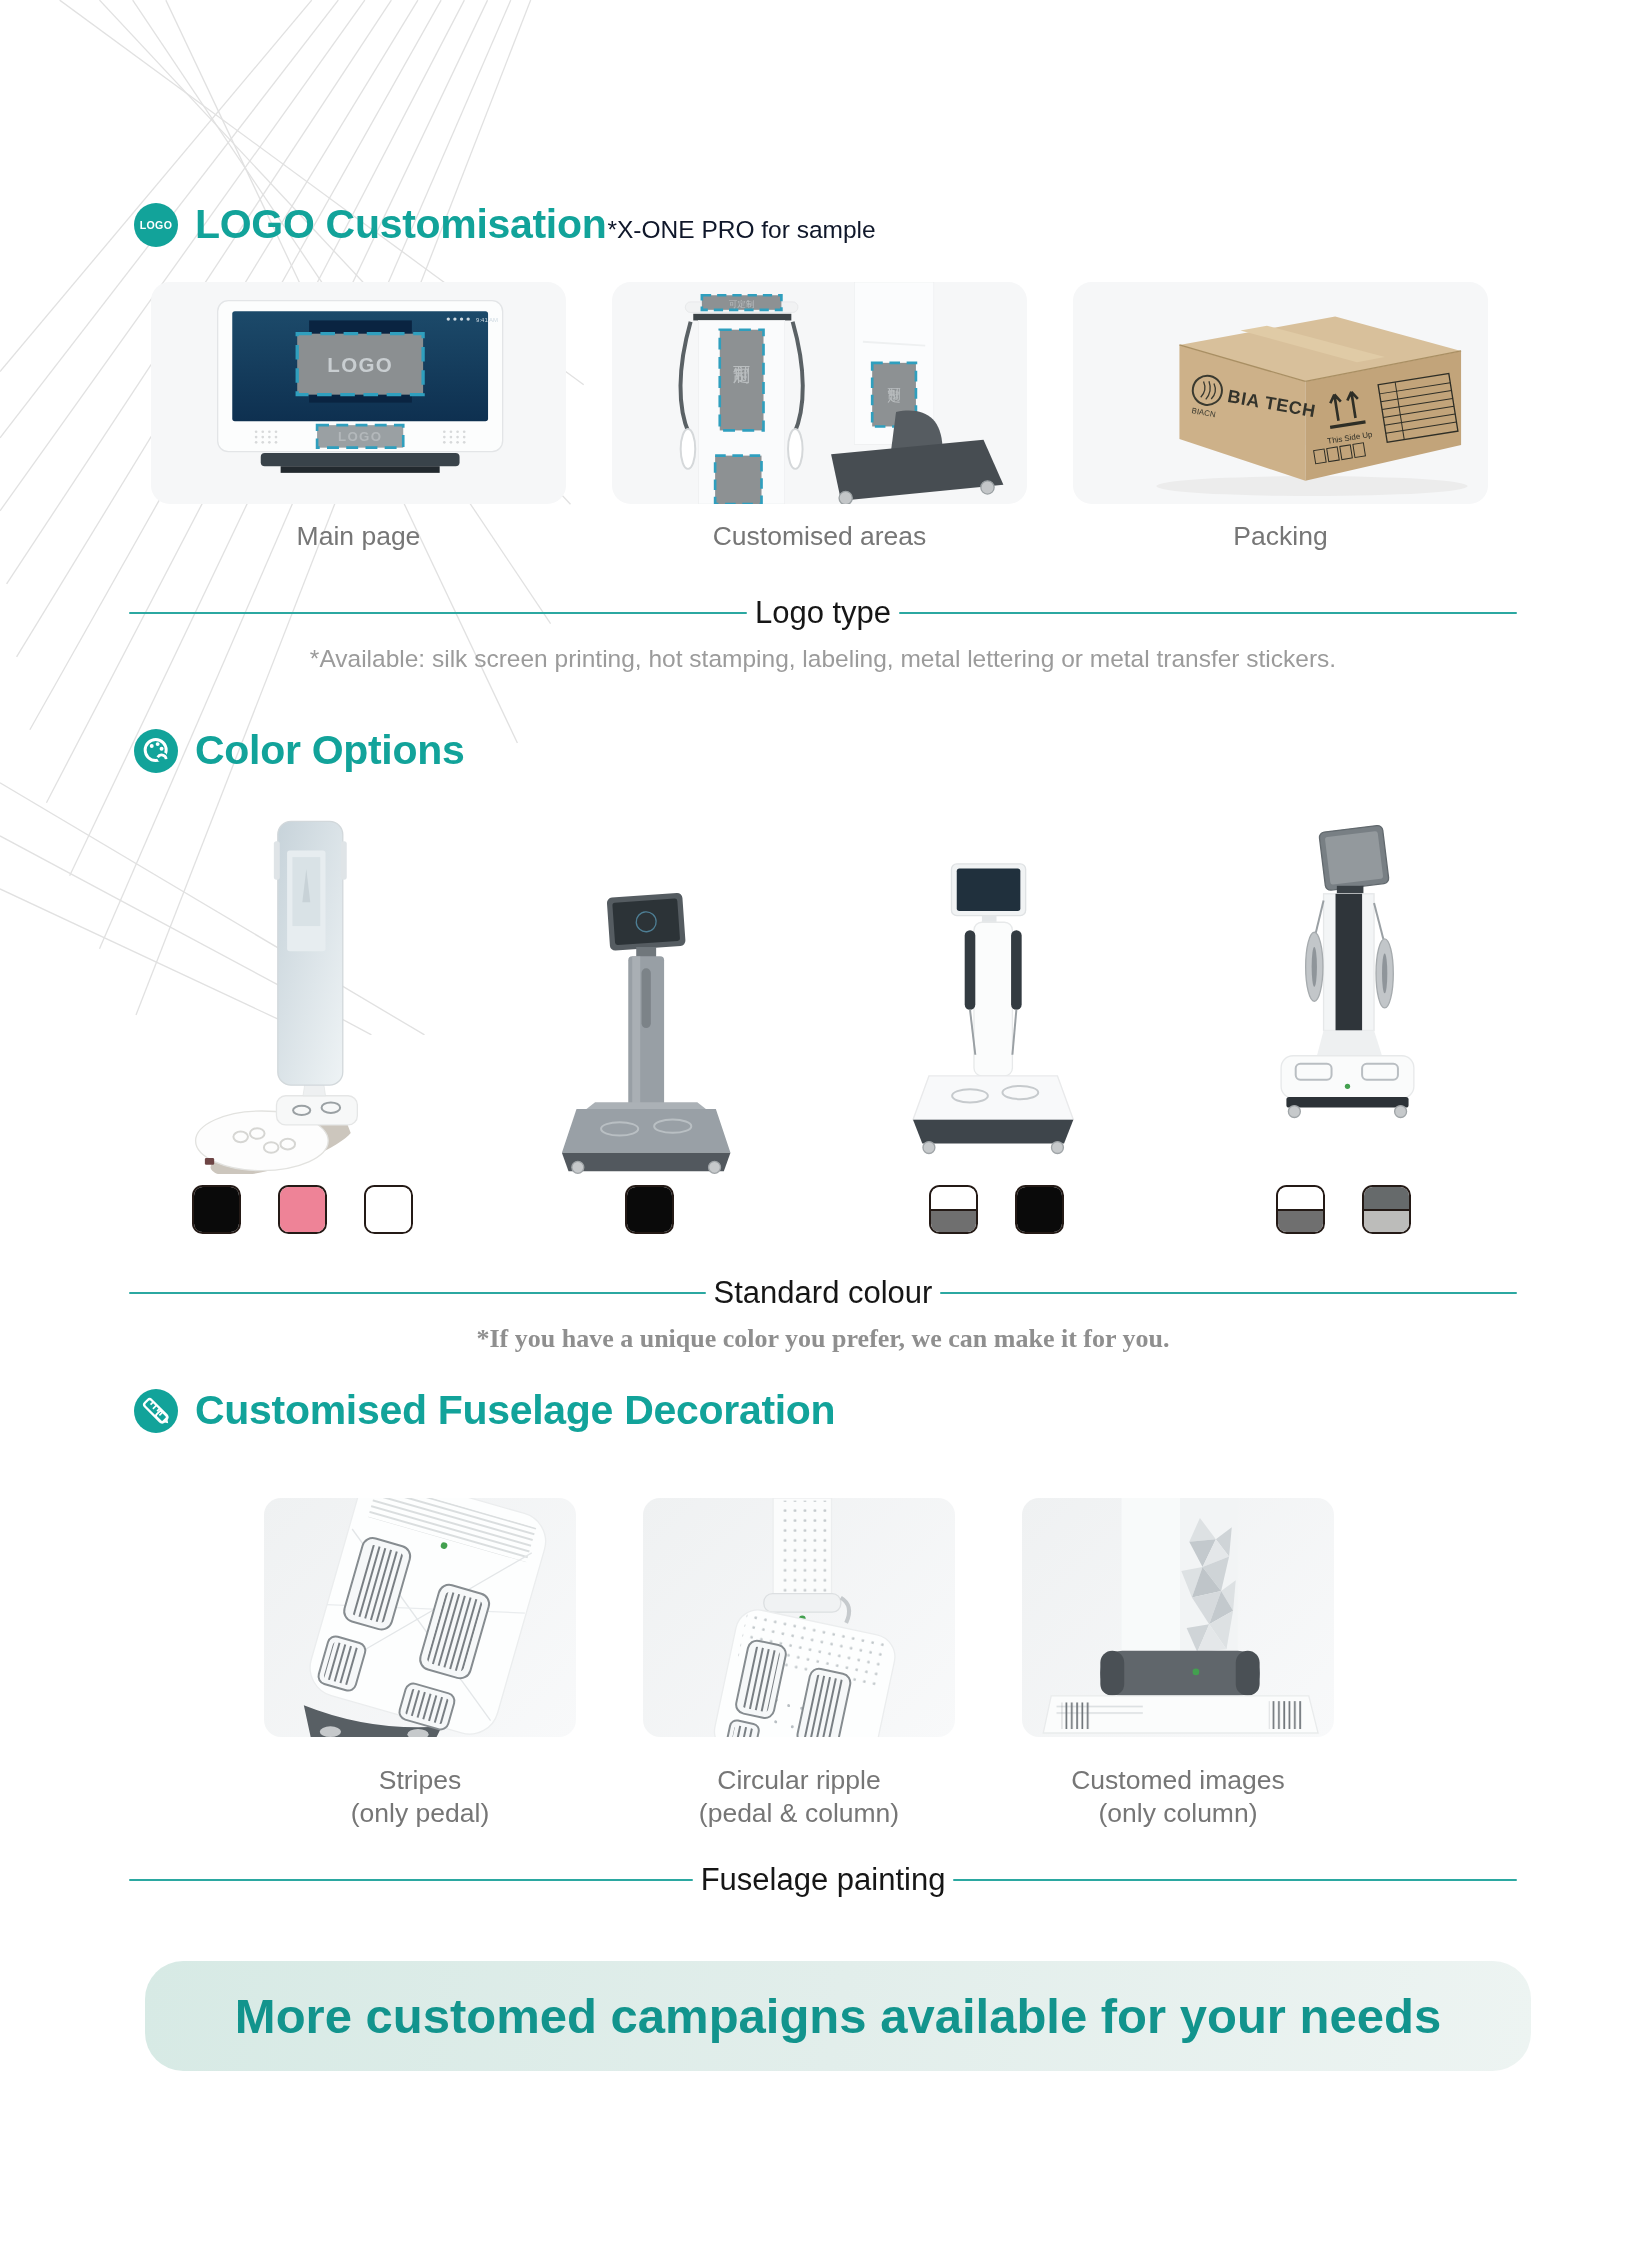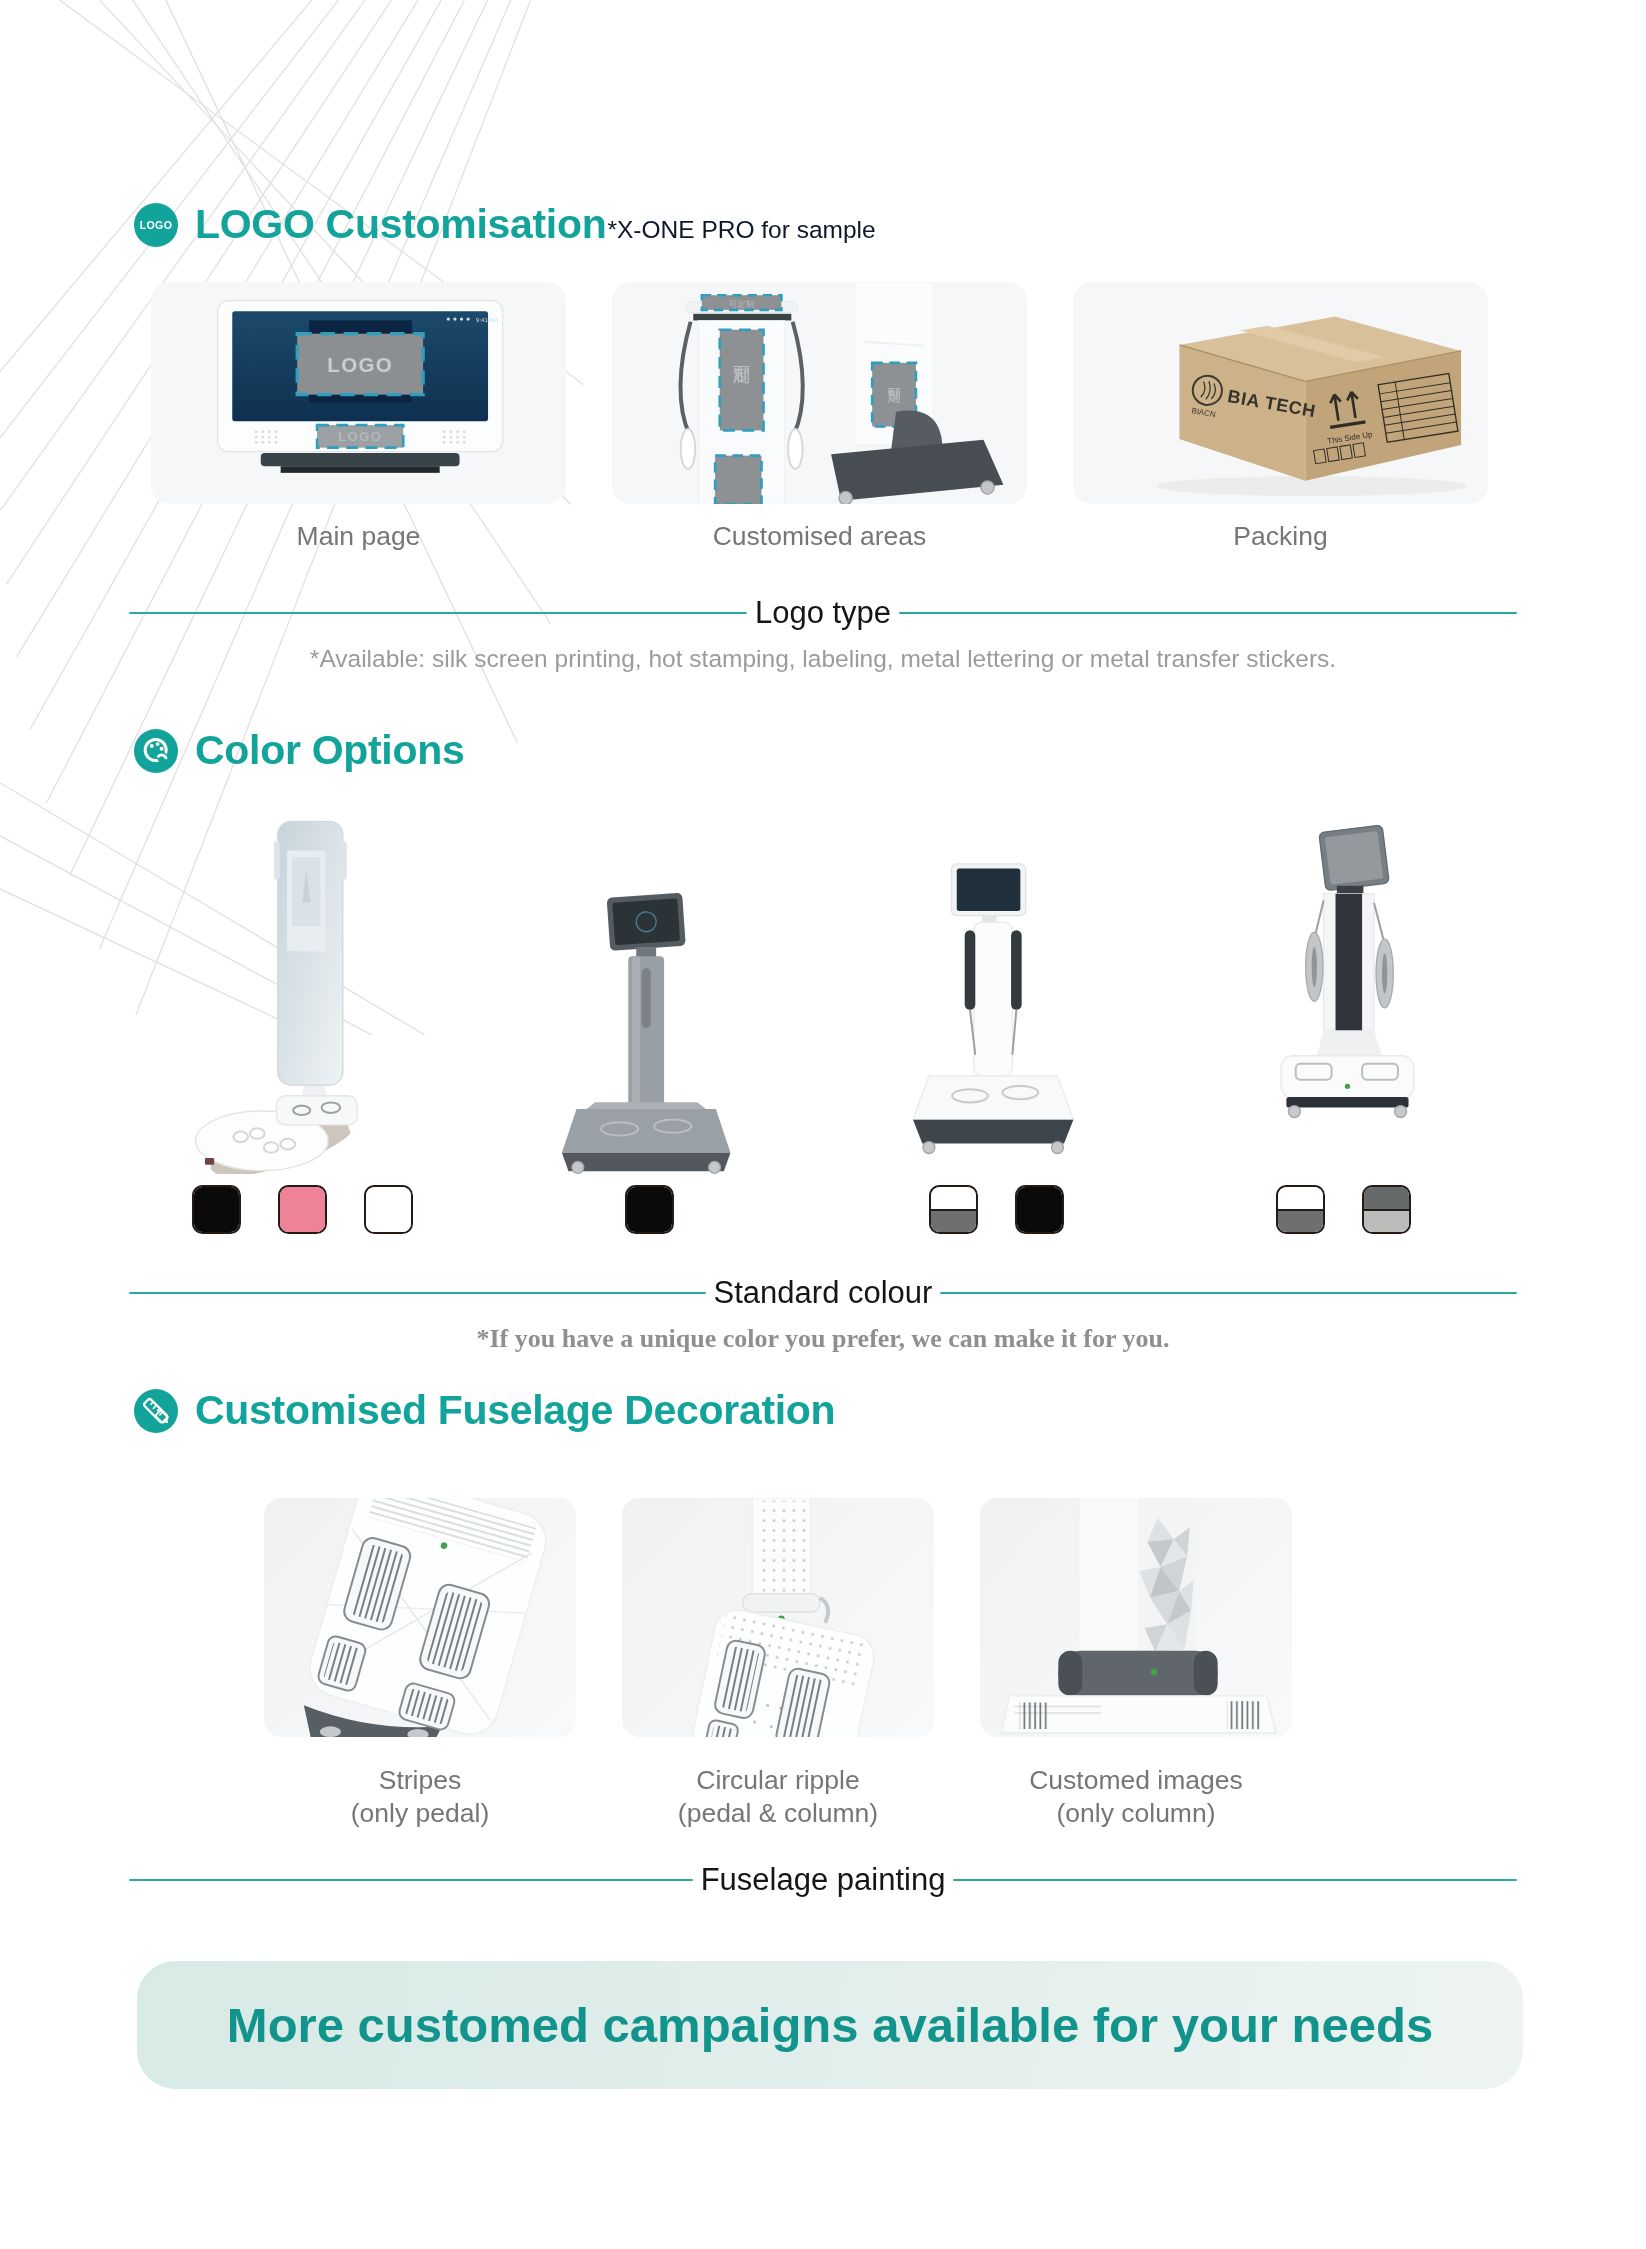--- a/index.html
+++ b/index.html
@@ -35,28 +35,28 @@
   
   .products{position:absolute;left:129px;top:815px;width:1388px;display:flex;z-index:1;}
   .product-col{width:347px;height:419px;display:flex;flex-direction:column;align-items:center;justify-content:flex-end;}
   .product-img{margin-bottom:10.6px;}
   .swatch-row{display:flex;gap:37px;}
   .swatch{width:49px;height:49px;border:2.7px solid #241a16;border-radius:10.6px;overflow:hidden;display:flex;flex-direction:column;box-sizing:border-box;background:#fff;}
   .swatch .half{flex:1;}
   .swatch .half + .half{border-top:2px solid #241a16;}
 
   
-  .cards3{position:absolute;left:264px;top:1498px;display:flex;gap:46px;z-index:1;}
+  .cards3{position:absolute;left:264px;top:1498px;display:flex;gap:67px;z-index:1;}
   .card3-col{width:312px;display:flex;flex-direction:column;align-items:center;}
   .img-card3{width:312px;height:239px;border-radius:17px;background:linear-gradient(135deg,#eff1f2,#f8f9fa);overflow:hidden;}
   .caption3{margin-top:26.5px;font-size:26.5px;color:#767676;text-align:center;line-height:1.28;}
 
   
   .banner{
-    position:absolute;left:137px;top:1961px;width:1386px;height:128px;border-radius:38px;
+    position:absolute;left:145px;top:1961px;width:1386px;height:110px;border-radius:38px;
     background:linear-gradient(100deg,#d7eae5 0%,#e2eeeb 50%,#edf4f2 100%);
     display:flex;align-items:center;justify-content:center;z-index:1;text-align:right;
   }
   .banner-text{font-size:49px;font-weight:bold;color:#12948D;white-space:nowrap;}
 
   svg text{font-family:"Liberation Sans","DejaVu Sans",sans-serif;}
   .vtext{writing-mode:vertical-rl;}
 </style>
 </head>
 <body>

